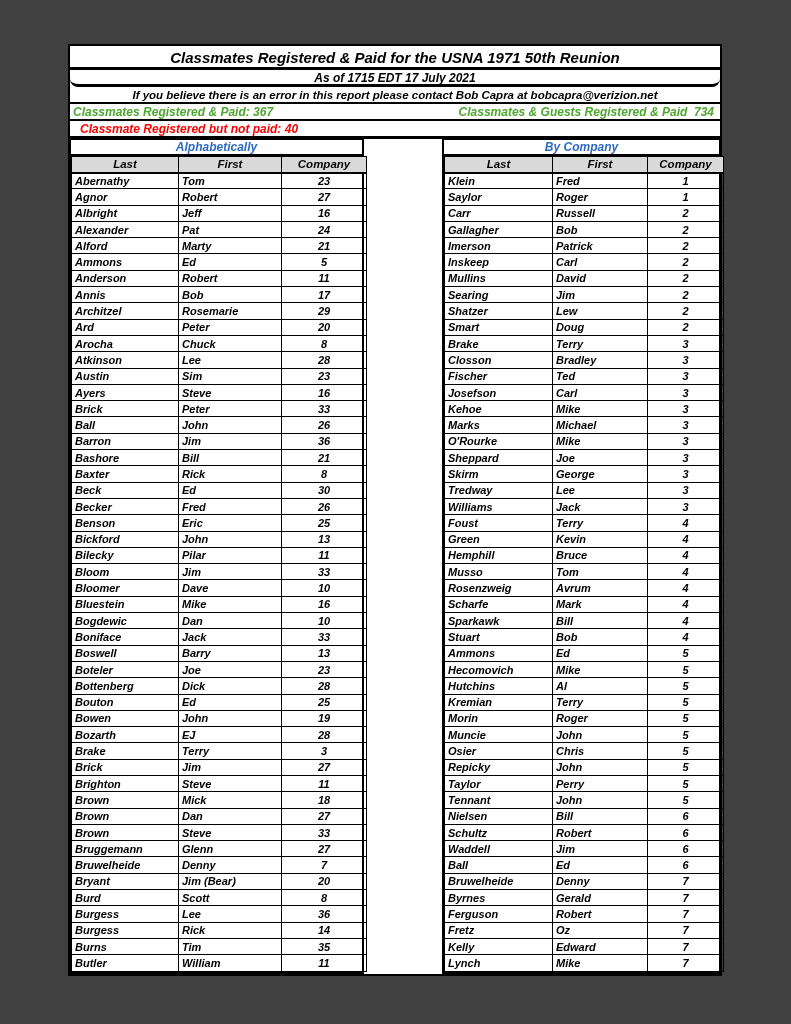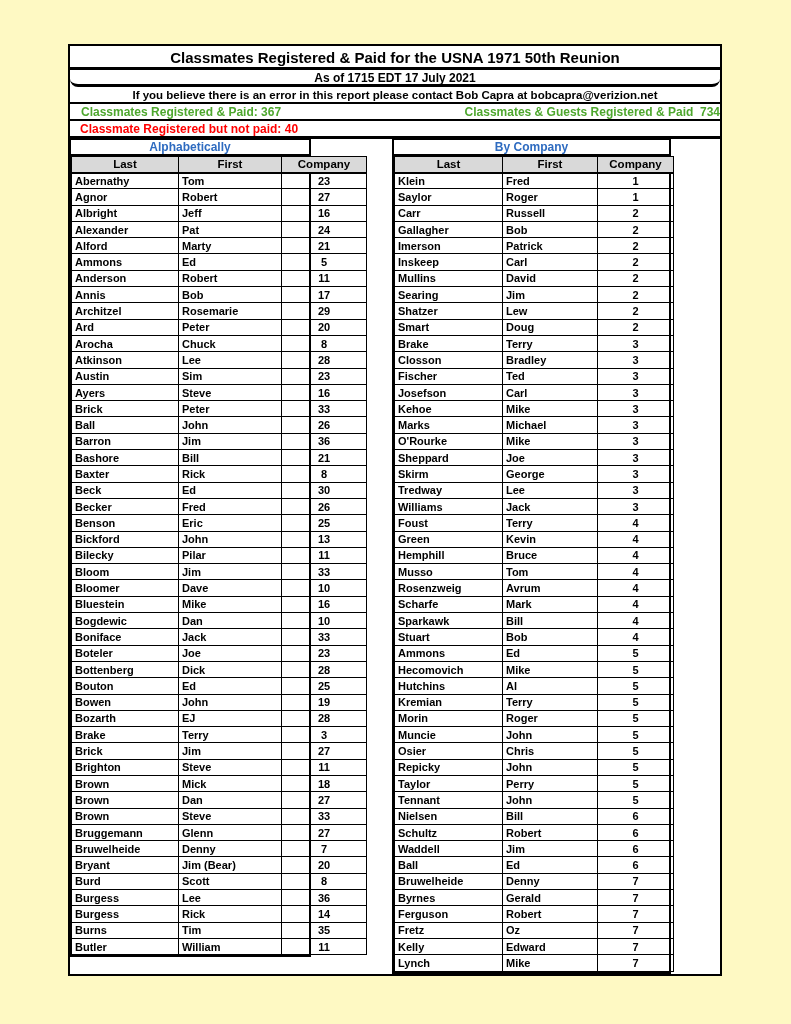--- a/index.html
+++ b/index.html
@@ -1,39 +1,39 @@
 <!DOCTYPE html>
 <html><head>
 <meta charset="utf-8">
 <style>
   * { margin:0; padding:0; box-sizing:border-box; }
   html,body { width:791px; height:1024px; background:#ffffff;
     font-family:"Liberation Sans", sans-serif; color:#000; }
-  #page { position:relative; width:791px; height:1024px; background:#fef9c3; overflow:hidden; }
+  #page { position:relative; width:791px; height:1024px; background:#404040; overflow:hidden;font-style:italic; }
 
   #report { position:absolute; left:68px; top:44px; width:654px;
     border:2px solid #000; background:#fff; }
 
   .row-title { height:24px; line-height:24px; text-align:center;
     font-size:15px; font-weight:bold; border-bottom:3px solid #000; }
   .row-asof { height:17px; line-height:16px; text-align:center;
     font-size:12px; font-weight:bold; border-bottom:3px solid #000;border-radius:8px; }
   .row-contact { height:17px; line-height:16px; text-align:center;
     font-size:11.5px; font-weight:bold; border-bottom:2px solid #000; }
   .row-stats { height:17px; line-height:16px; display:flex;
     justify-content:space-between; font-size:12px; font-weight:bold;
     border-bottom:2px solid #000; }
-  .row-stats .left { padding-left:11px; }
-  .row-stats .right { white-space:pre; }
+  .row-stats .left { padding-left:3px; }
+  .row-stats .right { padding-right:6px; white-space:pre; }
   .row-notpaid { height:17px; line-height:16px; font-size:12px;
     font-weight:bold; padding-left:10px; border-bottom:2px solid #000; }
 
   .tables-area { display:flex; align-items:flex-start; border-top:1px solid #000; }
   .tbl-wrap { border:2px solid #000; margin:-1px 0 0 -1px; background:#fff; }
-  .tbl-wrap.left  { width:242px; }
+  .tbl-wrap.left  { width:295px; }
   .tbl-wrap.right { width:279px; margin-right:-1px; }
   .spacer { width:82px; height:16px; }
 
   .tbl-title { height:16px; line-height:15px; text-align:center;
     font-size:12px; font-weight:bold; border-bottom:2px solid #000; }
 
   table { border-collapse:collapse; width:100%; table-layout:fixed; }
   th { background:#d9d9d9; font-size:11.5px; font-weight:bold;
     height:16px; border:1px solid #000; border-bottom:2px solid #000;
     text-align:center; }
@@ -221,20 +221,25 @@
                 <td>Bogdewic</td>
                 <td>Dan</td>
                 <td class="num">10</td>
               </tr>
               <tr>
                 <td>Boniface</td>
                 <td>Jack</td>
                 <td class="num">33</td>
               </tr>
               <tr>
+                <td>Boswell</td>
+                <td>Barry</td>
+                <td class="num">13</td>
+              </tr>
+              <tr>
                 <td>Boteler</td>
                 <td>Joe</td>
                 <td class="num">23</td>
               </tr>
               <tr>
                 <td>Bottenberg</td>
                 <td>Dick</td>
                 <td class="num">28</td>
               </tr>
               <tr>

